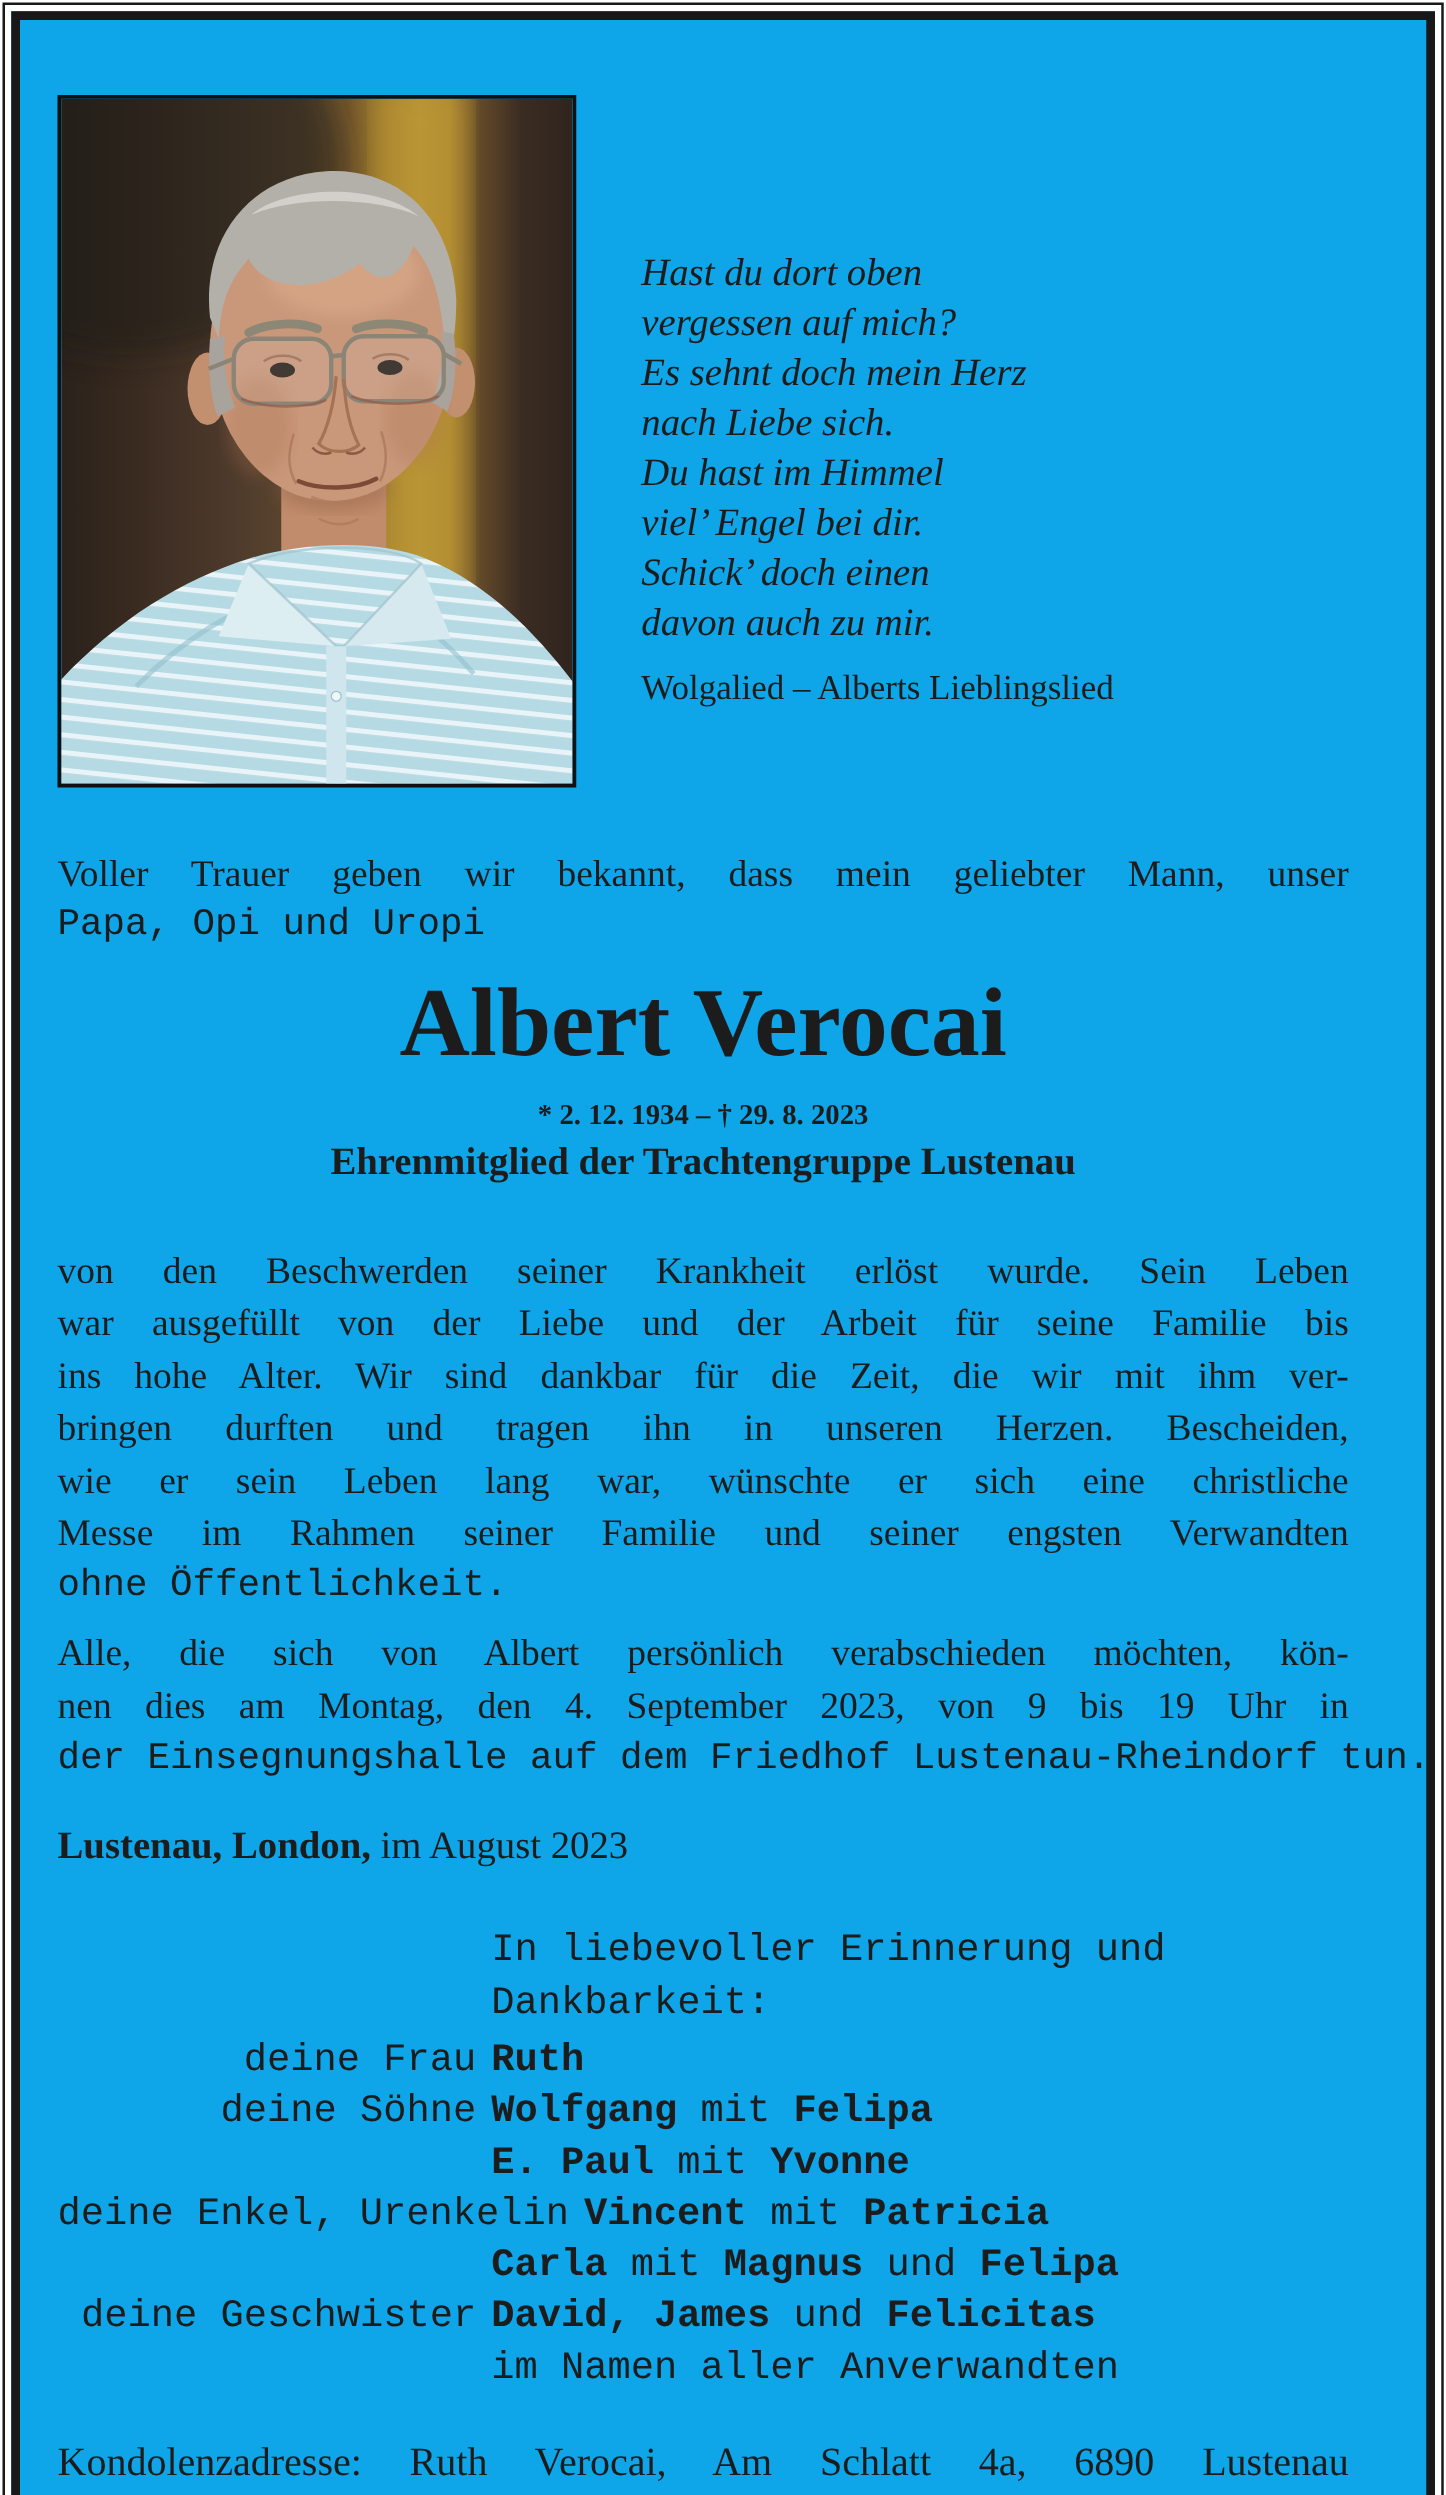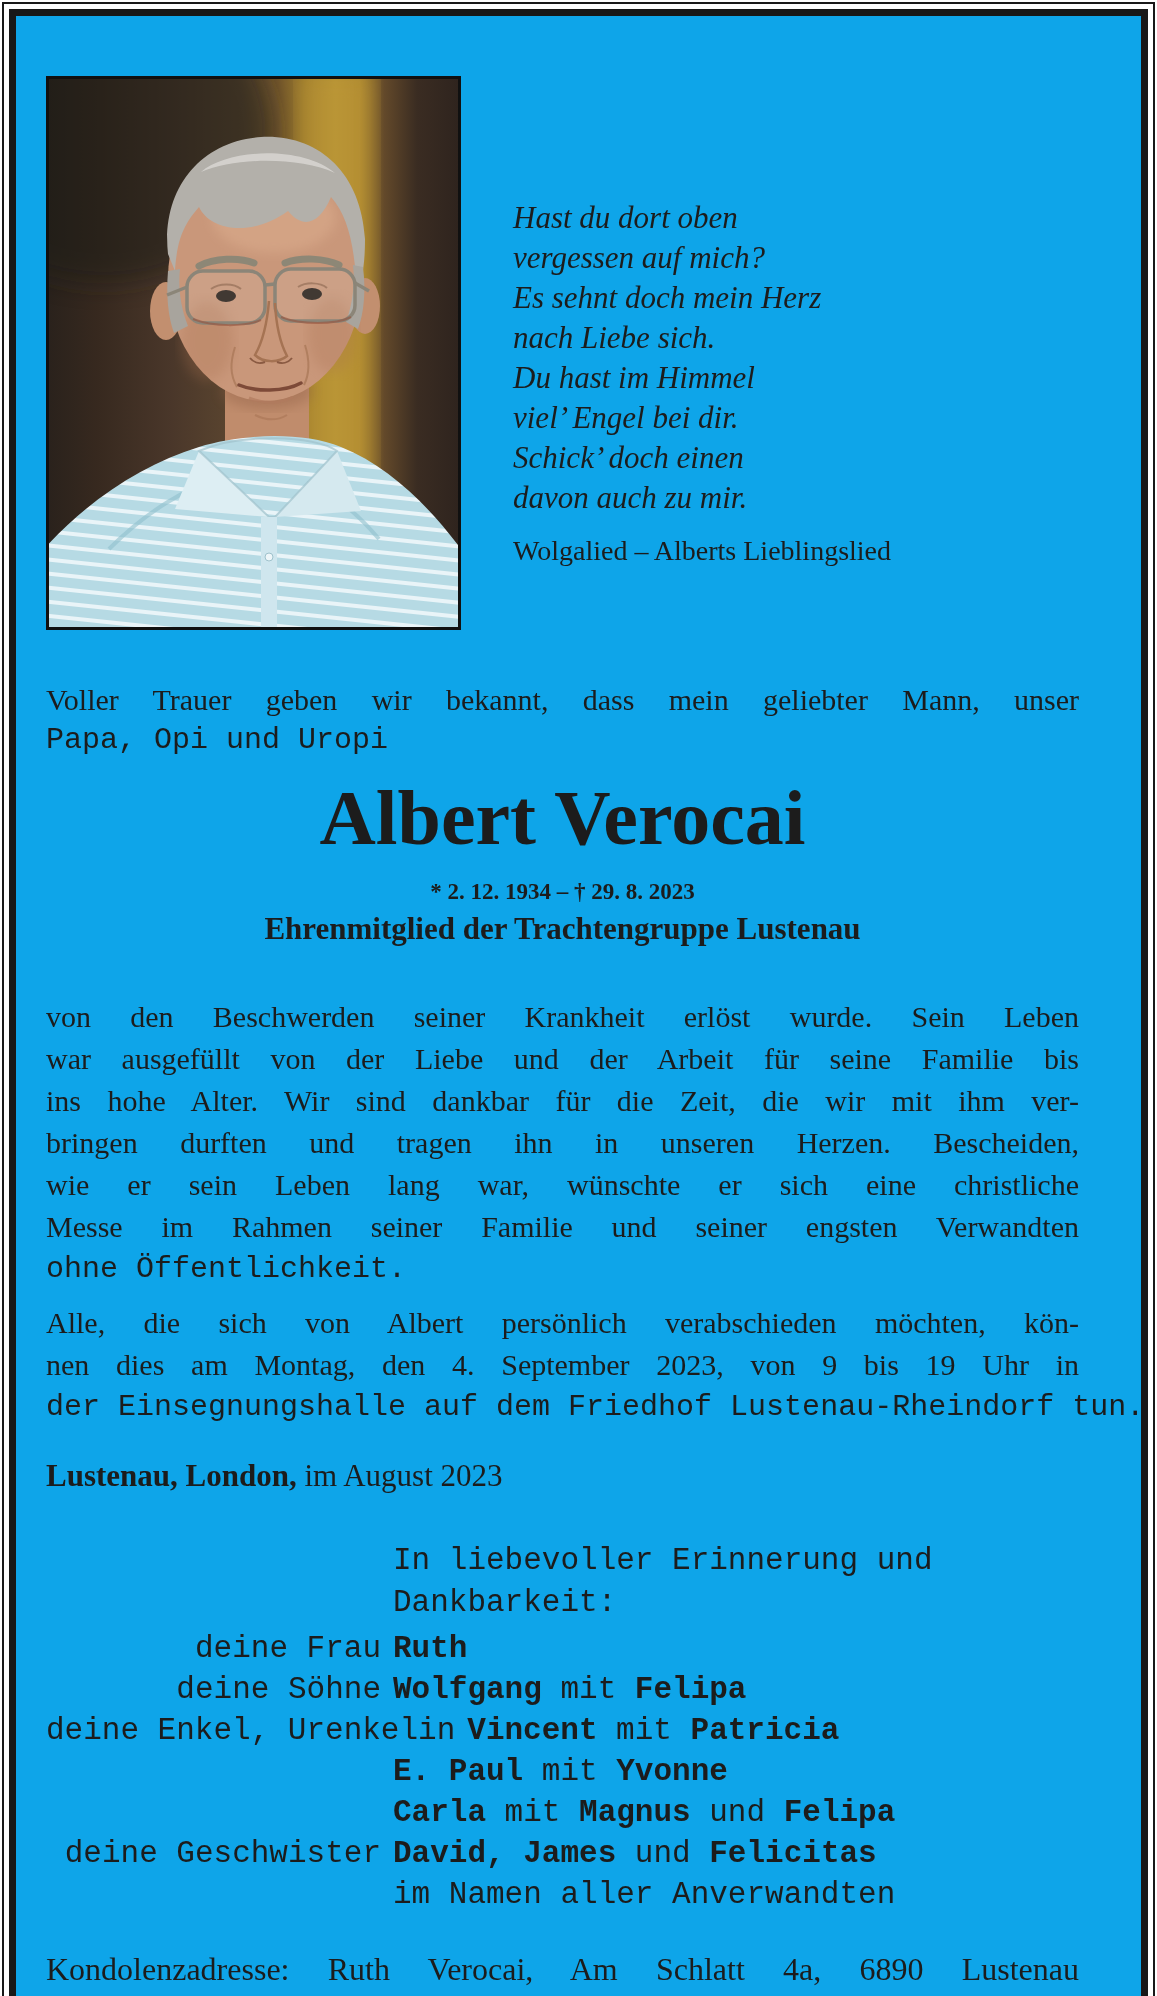--- a/index.html
+++ b/index.html
@@ -217,29 +217,29 @@
     <div class="fam-rows">
         <div class="fam-row">
           <div class="fam-label">deine Frau</div>
           <div class="fam-value"><b>Ruth</b></div>
         </div>
         <div class="fam-row">
           <div class="fam-label">deine Söhne</div>
           <div class="fam-value"><b>Wolfgang</b><span> mit </span><b>Felipa</b></div>
         </div>
         <div class="fam-row">
+          <div class="fam-label"></div>
+          <div class="fam-value"><b>E. Paul</b><span> mit </span><b>Yvonne</b></div>
+        </div>
+        <div class="fam-row">
           <div class="fam-label">deine Enkel, Urenkelin</div>
           <div class="fam-value"><b>Vincent</b><span> mit </span><b>Patricia</b></div>
         </div>
         <div class="fam-row">
           <div class="fam-label"></div>
-          <div class="fam-value"><b>E. Paul</b><span> mit </span><b>Yvonne</b></div>
-        </div>
-        <div class="fam-row">
-          <div class="fam-label"></div>
           <div class="fam-value"><b>Carla</b><span> mit </span><b>Magnus</b><span> und </span><b>Felipa</b></div>
         </div>
         <div class="fam-row">
           <div class="fam-label">deine Geschwister</div>
           <div class="fam-value"><b>David, James</b><span> und </span><b>Felicitas</b></div>
         </div>
         <div class="fam-row">
           <div class="fam-label"></div>
           <div class="fam-value"><span>im Namen aller Anverwandten</span></div>
         </div>

